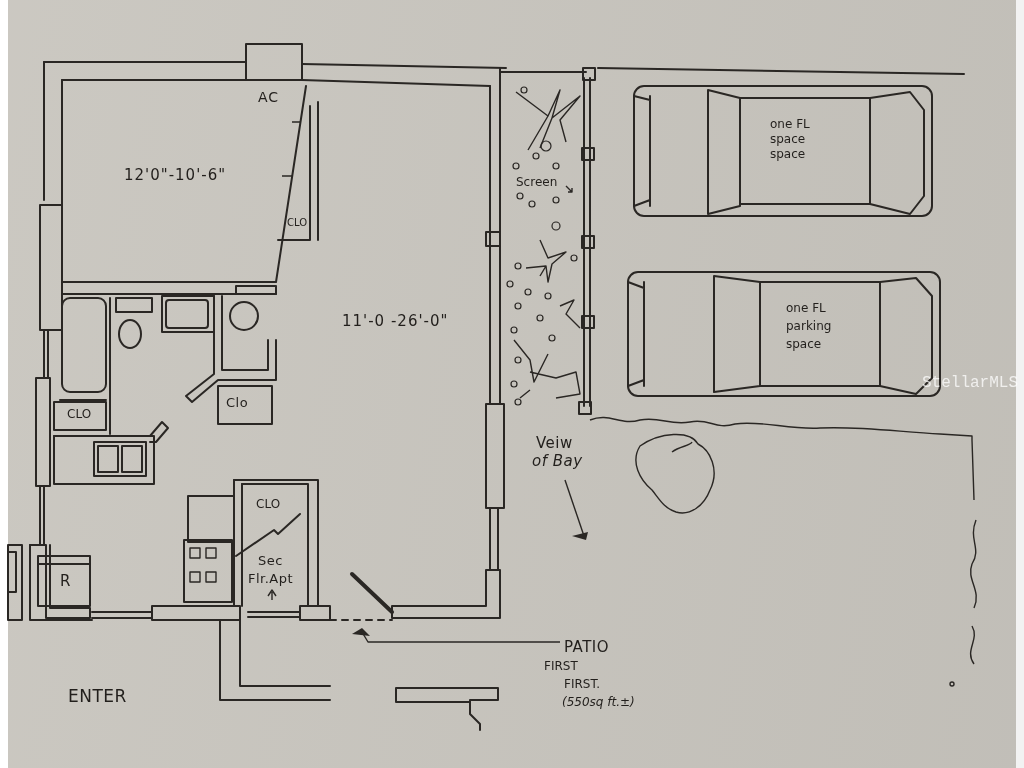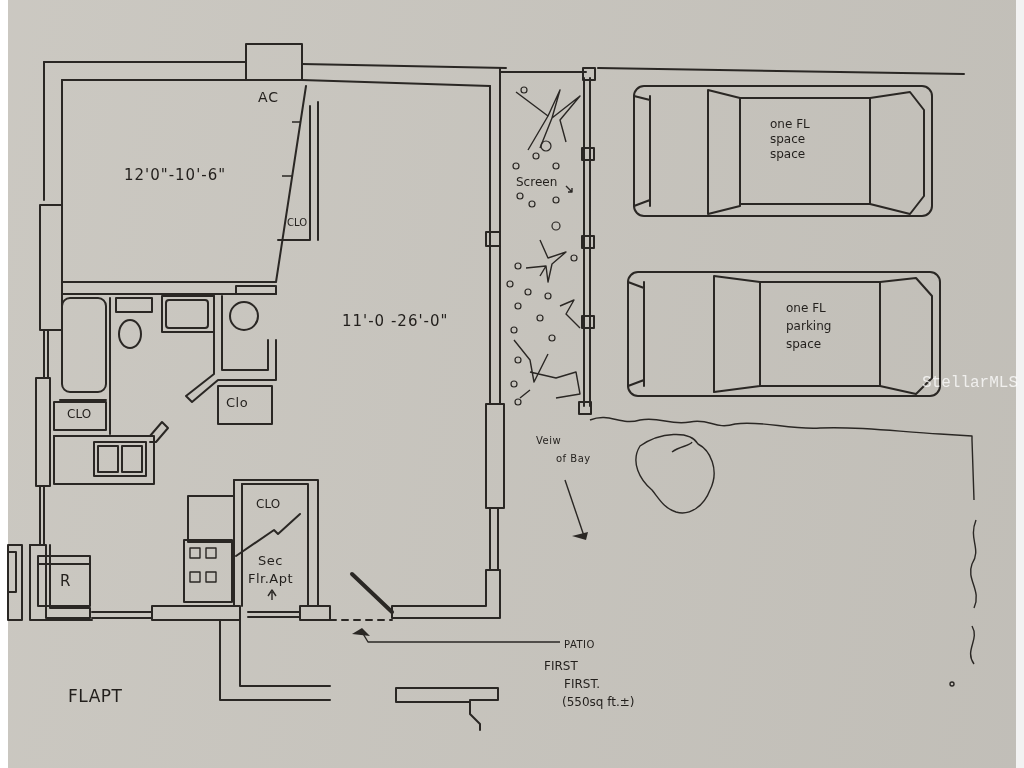--- a/index.html
+++ b/index.html
@@ -4,21 +4,21 @@
 <style>
   html, body { margin:0; padding:0; }
   body { width:1024px; height:768px; overflow:hidden; background:#ffffff; font-family:"DejaVu Sans", sans-serif; }
   #sheet { position:absolute; left:8px; top:0; width:1008px; height:768px; background:#c9c6bf; }
   #sheet::after { content:""; position:absolute; inset:0; background:linear-gradient(100deg, rgba(255,255,255,0.04), rgba(0,0,0,0.04)); pointer-events:none; }
   #right-strip { position:absolute; left:1016px; top:0; width:8px; height:768px; background:#f2f2f2; }
   svg.plan { position:absolute; left:0; top:0; width:1024px; height:768px; }
   .w { fill:none; stroke:#2a2724; stroke-width:2; stroke-linejoin:round; stroke-linecap:round; }
   .t { fill:none; stroke:#2a2724; stroke-width:1.4; stroke-linejoin:round; }
   .lbl { position:absolute; color:#221f1c; font-family:"DejaVu Sans", sans-serif; white-space:pre; line-height:1.05; }
-  .hand { font-size:10px; letter-spacing:0.5px; }
+  .hand { font-size:15px; letter-spacing:0.5px; }
   .dim { font-size:15px; letter-spacing:1px; }
   .small { font-size:12px; }
   #watermark { position:absolute; left:922px; top:374px; font-family:Liberation Mono, monospace; font-size:16px; color:rgba(255,255,255,0.75); letter-spacing:0px; }
 </style>
 </head>
 <body>
 
 <div id="sheet"></div>
 <div id="right-strip"></div>
 
@@ -172,30 +172,30 @@
 <div class="lbl dim" style="left:258px;top:50px;font-size:14px;margin-top:40px;">AC</div>
 <div class="lbl dim" style="left:124px;top:168px;">12'0"-10'-6"</div>
 <div class="lbl small" style="left:287px;top:218px;font-size:10px;">CLO</div>
 <div class="lbl dim" style="left:342px;top:314px;">11'-0 -26'-0"</div>
 <div class="lbl small" style="left:67px;top:408px;">CLO</div>
 <div class="lbl hand" style="left:226px;top:396px;font-size:13px;">Clo</div>
 <div class="lbl small" style="left:256px;top:498px;">CLO</div>
 <div class="lbl hand" style="left:258px;top:554px;font-size:13px;">Sec</div>
 <div class="lbl hand" style="left:248px;top:572px;font-size:13px;text-align:right;">Flr.Apt</div>
 <div class="lbl hand" style="left:60px;top:574px;font-size:15px;">R</div>
-<div class="lbl hand" style="left:68px;top:688px;font-size:17px;">FLAPT</div>
+<div class="lbl hand" style="left:68px;top:688px;font-size:17px;">ENTER</div>
 <div class="lbl small" style="left:516px;top:176px;">Screen</div>
 
 <div class="lbl hand" style="left:536px;top:436px;">Veiw</div>
-<div class="lbl hand" style="left:556px;top:454px;">of Bay</div>
+<div class="lbl hand" style="left:532px;top:454px;font-style:italic;">of Bay</div>
 
 <div class="lbl hand" style="left:564px;top:640px;">PATIO</div>
 <div class="lbl small" style="left:544px;top:660px;text-align:right;">FIRST</div>
 <div class="lbl small" style="left:564px;top:678px;">FIRST.</div>
-<div class="lbl small" style="left:562px;top:696px;">(550sq ft.±)</div>
+<div class="lbl small" style="left:562px;top:696px;font-style:italic;">(550sq ft.±)</div>
 
 <div>
   <div class="lbl small" style="left:770px;top:118px;">one FL</div>
   <div class="lbl small" style="left:770px;top:133px;">space</div>
   <div class="lbl small" style="left:770px;top:148px;">space</div>
 </div>
 <div>
   <div class="lbl small" style="left:786px;top:302px;">one FL</div>
   <div class="lbl small" style="left:786px;top:320px;">parking</div>
   <div class="lbl small" style="left:786px;top:338px;">space</div>

